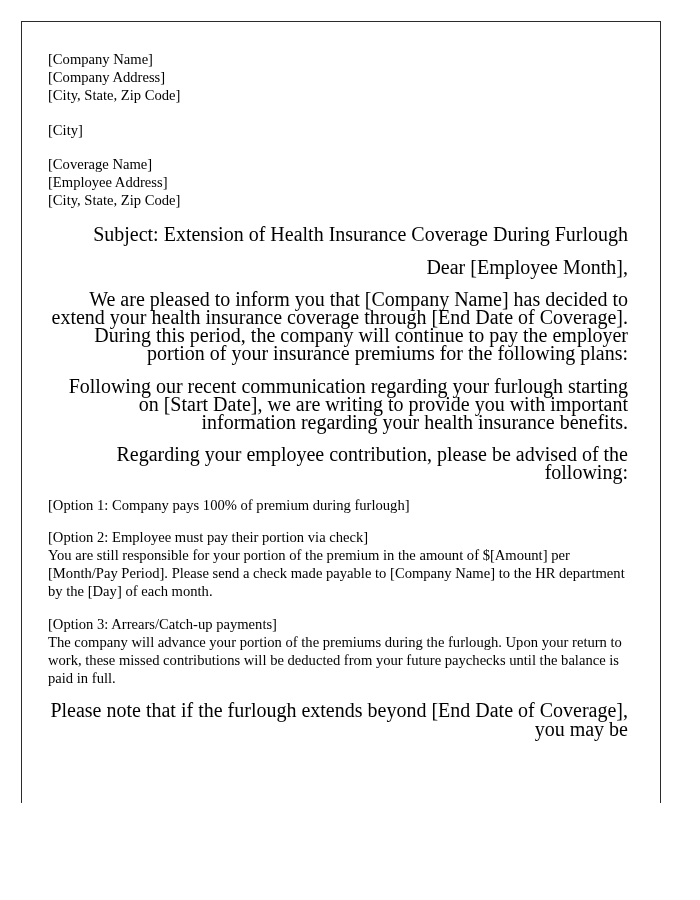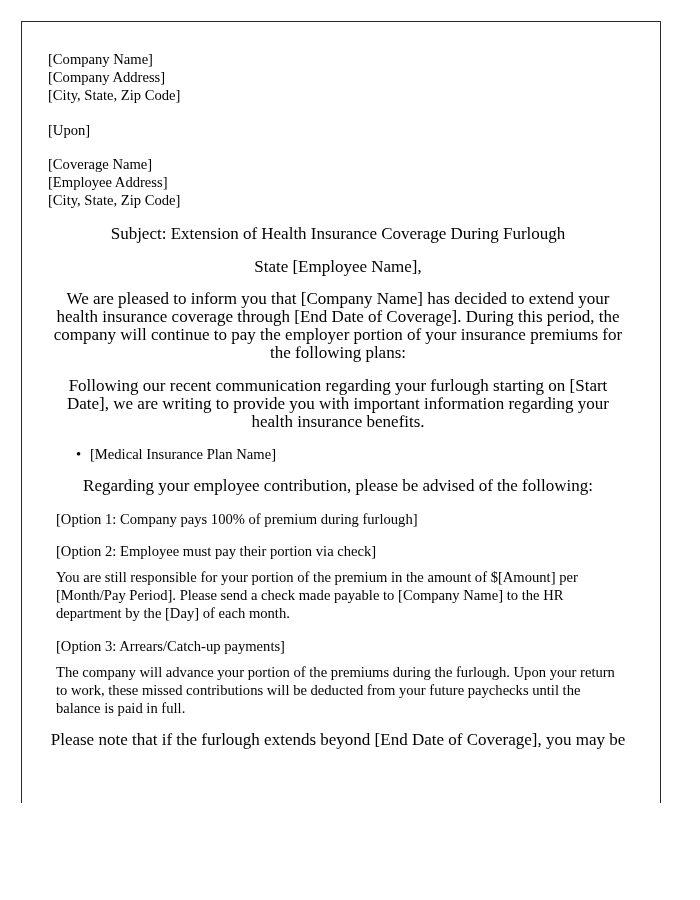--- a/index.html
+++ b/index.html
@@ -31,23 +31,23 @@
   }
 
   .doc-body {
     position: absolute;
     left: 26px;
     top: 28px;
     width: 580px;
   }
 
   .block {
-    font-size: 17px;
+    font-size: 20px;
     line-height: 18.2px;
-    text-align: center;
+    text-align: right;
     margin: 0 0 14px 0;
     white-space: pre-wrap;
   }
 
   .block.tight {
     margin-bottom: 12px;
   }
 
   .address-block {
     font-size: 14.6px;
@@ -82,53 +82,52 @@
   }
 
   .option-group {
     margin: 0 0 14px 0;
   }
 
   .option-header,
   .option-text {
     font-size: 14.6px;
     line-height: 18.2px;
-    margin: 8px;
+    margin: 0;
   }
 </style>
 </head>
 <body>
 
 <div class="page-sheet">
   <div class="doc-body">
 
     <div class="address-block">
       <span class="address-line">[Company Name]</span>
       <span class="address-line">[Company Address]</span>
       <span class="address-line">[City, State, Zip Code]</span>
     </div>
 
-    <div class="address-block">[Upon]</div>
+    <div class="address-block">[City]</div>
 
     <div class="address-block">
       <span class="address-line">[Coverage Name]</span>
       <span class="address-line">[Employee Address]</span>
       <span class="address-line">[City, State, Zip Code]</span>
     </div>
 
     <p class="block">Subject: Extension of Health Insurance Coverage During Furlough</p>
 
-    <p class="block">State [Employee Name],</p>
+    <p class="block">Dear [Employee Month],</p>
 
     <p class="block">We are pleased to inform you that [Company Name] has decided to extend your health insurance coverage through [End Date of Coverage]. During this period, the company will continue to pay the employer portion of your insurance premiums for the following plans:</p>
 
     <p class="block">Following our recent communication regarding your furlough starting on [Start Date], we are writing to provide you with important information regarding your health insurance benefits.</p>
 
     <ul class="plan-list">
-      <li>[Medical Insurance Plan Name]</li>
     </ul>
 
     <p class="block">Regarding your employee contribution, please be advised of the following:</p>
 
     <div class="option-group">
       <p class="option-header">[Option 1: Company pays 100% of premium during furlough]</p>
     </div>
 
     <div class="option-group">
       <p class="option-header">[Option 2: Employee must pay their portion via check]</p>

